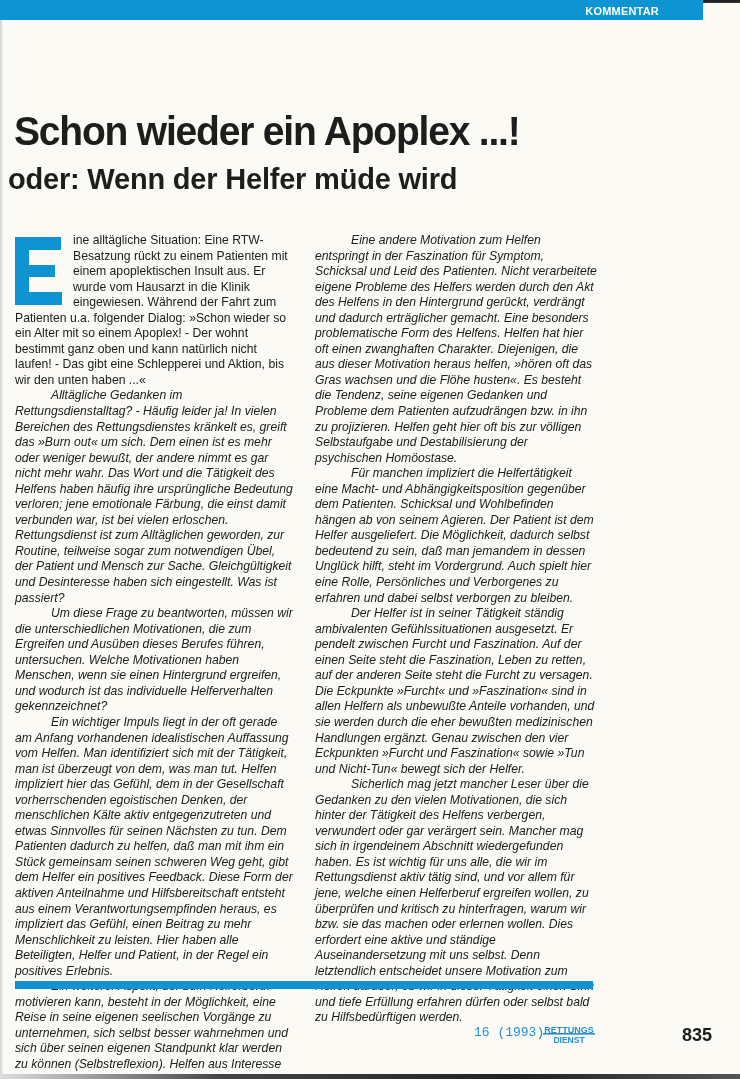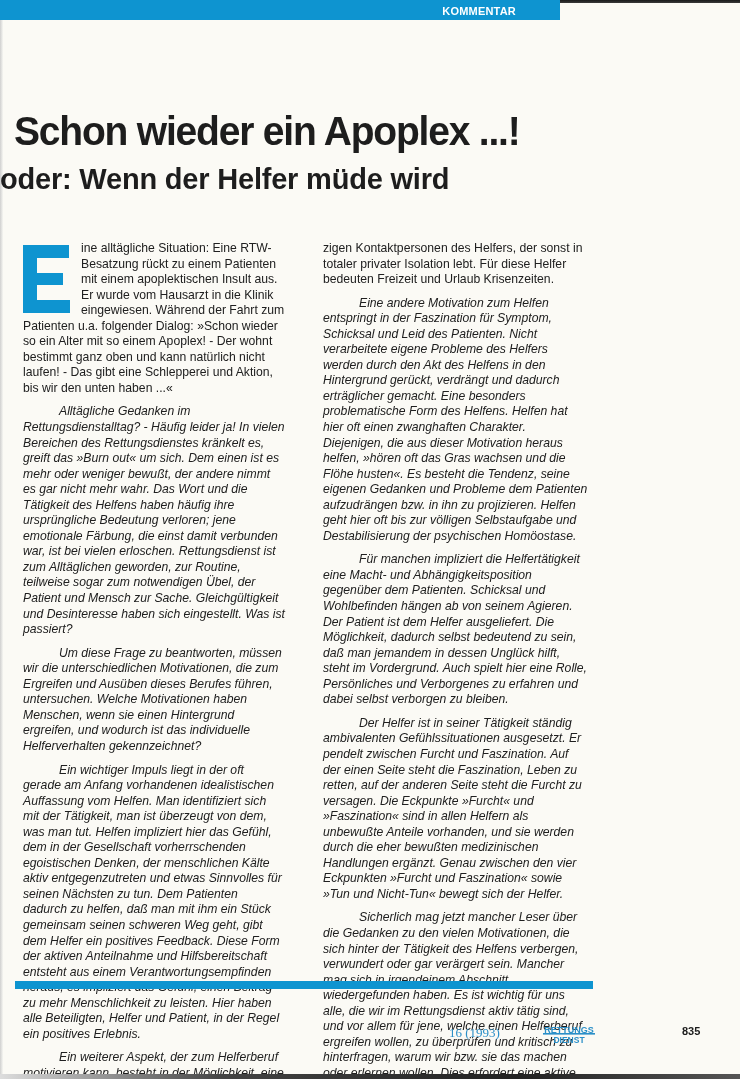--- a/index.html
+++ b/index.html
@@ -7,70 +7,70 @@
     width: 740px; height: 1079px; position: relative; overflow: hidden;
     background: #fbfaf5;
     font-family: "Liberation Sans", sans-serif;
     color: #1c1c1c;
   }
   .top-shadow {
     position: absolute; left: 0; top: 0; width: 740px; height: 3px;
     background: linear-gradient(#1a1a1a, #3a3a3a);
   }
   .top-bar {
-    position: absolute; left: 0; top: 0; width: 560px; height: 20px;
+    position: absolute; left: 0; top: 0; width: 703px; height: 20px;
     background: #0e94d0;
   }
   .section-label {
     position: absolute; right: 44px; top: 5px;
     color: #ffffff; font-weight: bold; font-size: 11px; letter-spacing: 0.2px;
     font-family: "Liberation Sans", sans-serif;
   }
   .title {
     position: absolute; left: 14px; top: 108px; margin: 0;
     font-size: 39px; font-weight: bold; letter-spacing: -1.2px;
     color: #1d1d1d; white-space: nowrap;
     transform: scaleY(1.05); transform-origin: left top;
   }
   .subtitle {
-    position: absolute; left: 0; top: 163px; margin: 0;
+    position: absolute; left: 8px; top: 163px; margin: 0;
     font-size: 29px; font-weight: bold; letter-spacing: -0.2px;
     color: #1d1d1d; white-space: nowrap;
   }
   .column {
     position: absolute; top: 233px; width: 278px;
     font-size: 12.2px; line-height: 15.55px;
     text-align: left; color: #202020;
   }
   .col-left { left: 15px; }
   .col-right { left: 315px; width: 282px; }
-  .column p { margin: 8px; }
+  .column p { margin: 0; }
   .column p.indent { text-indent: 36px; font-style: italic; }
   .dropcap-e {
     float: left; width: 50px; height: 68px; margin: 4px 8px 0 0;
     position: relative;
   }
   .dropcap-e .bar-v { position: absolute; left: 0; top: 0; width: 14px; height: 68px; background: #0e94d0; }
   .dropcap-e .bar-t { position: absolute; left: 0; top: 0; width: 46px; height: 13px; background: #0e94d0; }
   .dropcap-e .bar-m { position: absolute; left: 0; top: 28px; width: 40px; height: 12px; background: #0e94d0; }
   .dropcap-e .bar-b { position: absolute; left: 0; top: 55px; width: 47px; height: 13px; background: #0e94d0; }
   .bottom-rule {
     position: absolute; left: 15px; top: 981px; width: 578px; height: 8px;
     background: #0e94d0;
   }
   .footer-issue {
-    position: absolute; left: 449px; top: 1025px;
-    font-family: Liberation Serif, serif; font-size: 13px; color: #2a8fc8;
+    position: absolute; left: 474px; top: 1025px;
+    font-family: Liberation Mono, monospace; font-size: 13px; color: #2a8fc8;
   }
   .footer-logo {
     position: absolute; left: 543px; top: 1024px; width: 52px; height: 20px;
   }
   .page-number {
     position: absolute; left: 682px; top: 1025px;
-    font-size: 11px; font-weight: bold; color: #1c1c1c;
+    font-size: 18px; font-weight: bold; color: #1c1c1c;
   }
   .bottom-shadow {
     position: absolute; left: 0; top: 1074px; width: 740px; height: 5px;
     background: linear-gradient(90deg, #ddd, #444 30%, #222 70%, #555);
   }
   .left-edge {
     position: absolute; left: 0; top: 20px; width: 3px; height: 1054px;
     background: linear-gradient(90deg, #cfcfcf, #f6f6f2);
   }
 </style>
@@ -97,21 +97,20 @@
     </span>
     <span>ine alltägliche Situation: Eine RTW-Besatzung rückt zu einem Patienten mit einem apoplektischen Insult aus. Er wurde vom Hausarzt in die Klinik eingewiesen. Während der Fahrt zum Patienten u.a. folgender Dialog: »Schon wieder so ein Alter mit so einem Apoplex! - Der wohnt bestimmt ganz oben und kann natürlich nicht laufen! - Das gibt eine Schlepperei und Aktion, bis wir den unten haben ...«</span>
   </p>
   <p class="indent">Alltägliche Gedanken im Rettungsdienstalltag? - Häufig leider ja! In vielen Bereichen des Rettungsdienstes kränkelt es, greift das »Burn out« um sich. Dem einen ist es mehr oder weniger bewußt, der andere nimmt es gar nicht mehr wahr. Das Wort und die Tätigkeit des Helfens haben häufig ihre ursprüngliche Bedeutung verloren; jene emotionale Färbung, die einst damit verbunden war, ist bei vielen erloschen. Rettungsdienst ist zum Alltäglichen geworden, zur Routine, teilweise sogar zum notwendigen Übel, der Patient und Mensch zur Sache. Gleichgültigkeit und Desinteresse haben sich eingestellt. Was ist passiert?</p>
   <p class="indent">Um diese Frage zu beantworten, müssen wir die unterschiedlichen Motivationen, die zum Ergreifen und Ausüben dieses Berufes führen, untersuchen. Welche Motivationen haben Menschen, wenn sie einen Hintergrund ergreifen, und wodurch ist das individuelle Helferverhalten gekennzeichnet?</p>
   <p class="indent">Ein wichtiger Impuls liegt in der oft gerade am Anfang vorhandenen idealistischen Auffassung vom Helfen. Man identifiziert sich mit der Tätigkeit, man ist überzeugt von dem, was man tut. Helfen impliziert hier das Gefühl, dem in der Gesellschaft vorherrschenden egoistischen Denken, der menschlichen Kälte aktiv entgegenzutreten und etwas Sinnvolles für seinen Nächsten zu tun. Dem Patienten dadurch zu helfen, daß man mit ihm ein Stück gemeinsam seinen schweren Weg geht, gibt dem Helfer ein positives Feedback. Diese Form der aktiven Anteilnahme und Hilfsbereitschaft entsteht aus einem Verantwortungsempfinden heraus, es impliziert das Gefühl, einen Beitrag zu mehr Menschlichkeit zu leisten. Hier haben alle Beteiligten, Helfer und Patient, in der Regel ein positives Erlebnis.</p>
   <p class="indent">Ein weiterer Aspekt, der zum Helferberuf motivieren kann, besteht in der Möglichkeit, eine Reise in seine eigenen seelischen Vorgänge zu unternehmen, sich selbst besser wahrnehmen und sich über seinen eigenen Standpunkt klar werden zu können (Selbstreflexion). Helfen aus Interesse an sich selbst kann also sinnvoll sein, zumal sich damit leichter der Zugang zum Patienten finden läßt, ohne den Helfen nichts anderes bleibt als ein instrumentelles Tun. Für manchen ist Helfen auch Kontaktersatz. Oft sind die Patienten die ein-</p>
 </div>
 
 <div class="column col-right">
-  <p>zigen Kontaktpersonen des Helfers, der sonst in totaler privater Isolation lebt. Für diese Helfer bedeuten Freizeit und Urlaub Krisenzeiten.</p>
   <p class="indent">Eine andere Motivation zum Helfen entspringt in der Faszination für Symptom, Schicksal und Leid des Patienten. Nicht verarbeitete eigene Probleme des Helfers werden durch den Akt des Helfens in den Hintergrund gerückt, verdrängt und dadurch erträglicher gemacht. Eine besonders problematische Form des Helfens. Helfen hat hier oft einen zwanghaften Charakter. Diejenigen, die aus dieser Motivation heraus helfen, »hören oft das Gras wachsen und die Flöhe husten«. Es besteht die Tendenz, seine eigenen Gedanken und Probleme dem Patienten aufzudrängen bzw. in ihn zu projizieren. Helfen geht hier oft bis zur völligen Selbstaufgabe und Destabilisierung der psychischen Homöostase.</p>
   <p class="indent">Für manchen impliziert die Helfertätigkeit eine Macht- und Abhängigkeitsposition gegenüber dem Patienten. Schicksal und Wohlbefinden hängen ab von seinem Agieren. Der Patient ist dem Helfer ausgeliefert. Die Möglichkeit, dadurch selbst bedeutend zu sein, daß man jemandem in dessen Unglück hilft, steht im Vordergrund. Auch spielt hier eine Rolle, Persönliches und Verborgenes zu erfahren und dabei selbst verborgen zu bleiben.</p>
   <p class="indent">Der Helfer ist in seiner Tätigkeit ständig ambivalenten Gefühlssituationen ausgesetzt. Er pendelt zwischen Furcht und Faszination. Auf der einen Seite steht die Faszination, Leben zu retten, auf der anderen Seite steht die Furcht zu versagen. Die Eckpunkte »Furcht« und »Faszination« sind in allen Helfern als unbewußte Anteile vorhanden, und sie werden durch die eher bewußten medizinischen Handlungen ergänzt. Genau zwischen den vier Eckpunkten »Furcht und Faszination« sowie »Tun und Nicht-Tun« bewegt sich der Helfer.</p>
   <p class="indent">Sicherlich mag jetzt mancher Leser über die Gedanken zu den vielen Motivationen, die sich hinter der Tätigkeit des Helfens verbergen, verwundert oder gar verärgert sein. Mancher mag sich in irgendeinem Abschnitt wiedergefunden haben. Es ist wichtig für uns alle, die wir im Rettungsdienst aktiv tätig sind, und vor allem für jene, welche einen Helferberuf ergreifen wollen, zu überprüfen und kritisch zu hinterfragen, warum wir bzw. sie das machen oder erlernen wollen. Dies erfordert eine aktive und ständige Auseinandersetzung mit uns selbst. Denn letztendlich entscheidet unsere Motivation zum Helfen darüber, ob wir in dieser Tätigkeit einen Sinn und tiefe Erfüllung erfahren dürfen oder selbst bald zu Hilfsbedürftigen werden.</p>
 
 </div>
 
 <div class="bottom-rule"></div>
 
 <span class="footer-issue">16 (1993)</span>

